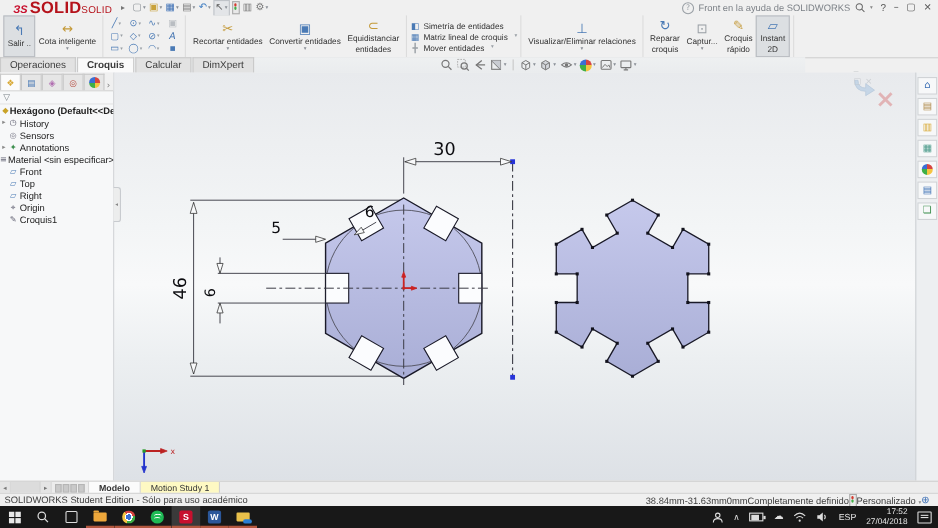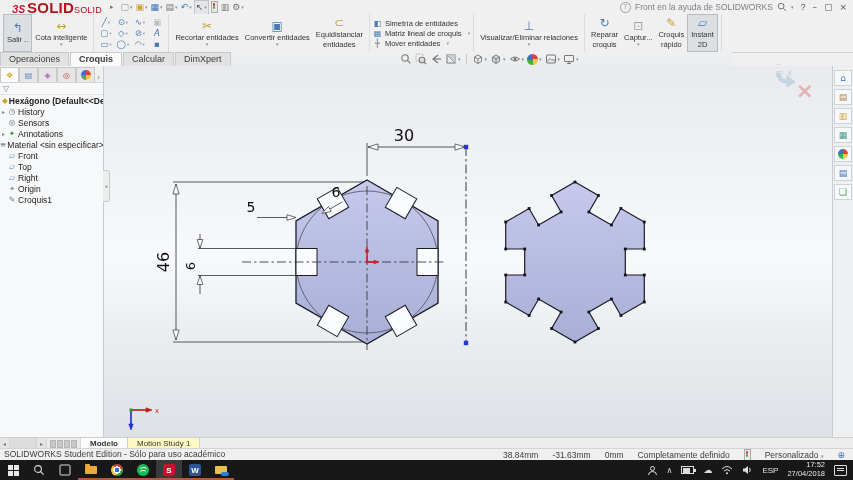--- a/index.html
+++ b/index.html
@@ -102,21 +102,21 @@
         border-right:1px solid #d8d8d8;background:#e4e4e4;}
   .mtrack{width:26px;background:#dcdcdc;border-right:1px solid #d0d0d0;}
   .pgbtns{display:flex;align-items:center;gap:1px;padding:0 3px;border-right:1px solid #d8d8d8;}
   .pgb{width:4px;height:6px;background:#c9c9c9;border:1px solid #b5b5b5;}
   .mtab{padding:0 9px;display:flex;align-items:center;background:#fef9c3;border-right:1px solid #cfcfcf;}
   .mtab.active{background:#fbfbfb;font-weight:bold;}
   
   #statusbar{position:absolute;left:0;top:448px;width:853px;height:12px;background:#f0f0f0;
              border-top:1px solid #d4d4d4;display:flex;align-items:flex-start;font-size:8.5px;color:#3c3c3c;}
   #statusbar .left{padding-left:4px;}
-  #statusbar .right{margin-left:auto;display:flex;align-items:center;gap:14px;padding-right:8px;}
+  #statusbar .right{margin-left:auto;display:flex;align-items:center;padding-right:8px;}
   #statusbar .car{font-size:5px;color:#888;}
   #statusbar .globe{color:#3c6fb5;font-size:9px;}
   
   #taskbar{position:absolute;left:0;top:460px;width:853px;height:20px;background:#181818;
            display:flex;align-items:center;color:#e8e8e8;}
   .tbi{width:26px;height:20px;display:flex;align-items:center;justify-content:center;position:relative;}
   .tbi.open{box-shadow:inset 0 -2px 0 #b3573f;}
   .tbi.activeapp{background:#3a3a3a;}
   .fold{width:12px;height:8px;background:#eda73b;border-radius:1px;position:relative;}
   .fold:before{content:"";position:absolute;left:0;top:-2px;width:5px;height:2px;background:#eda73b;

